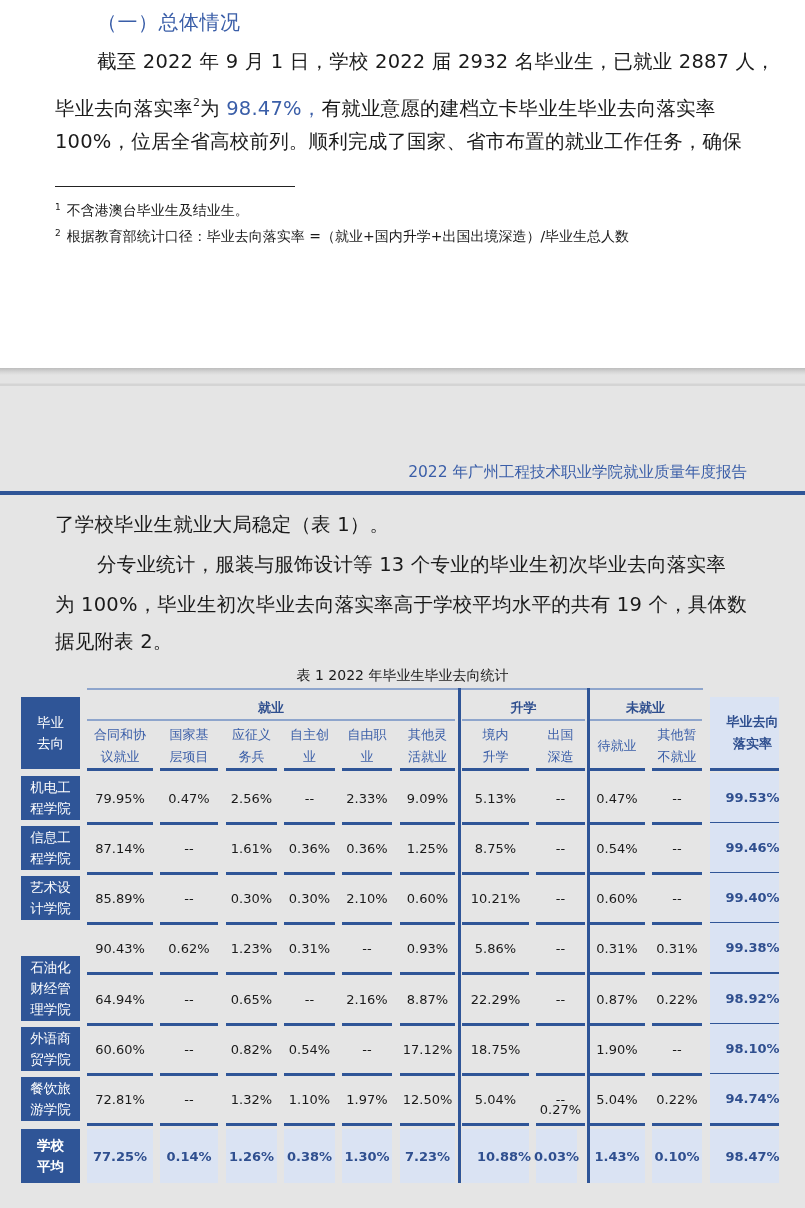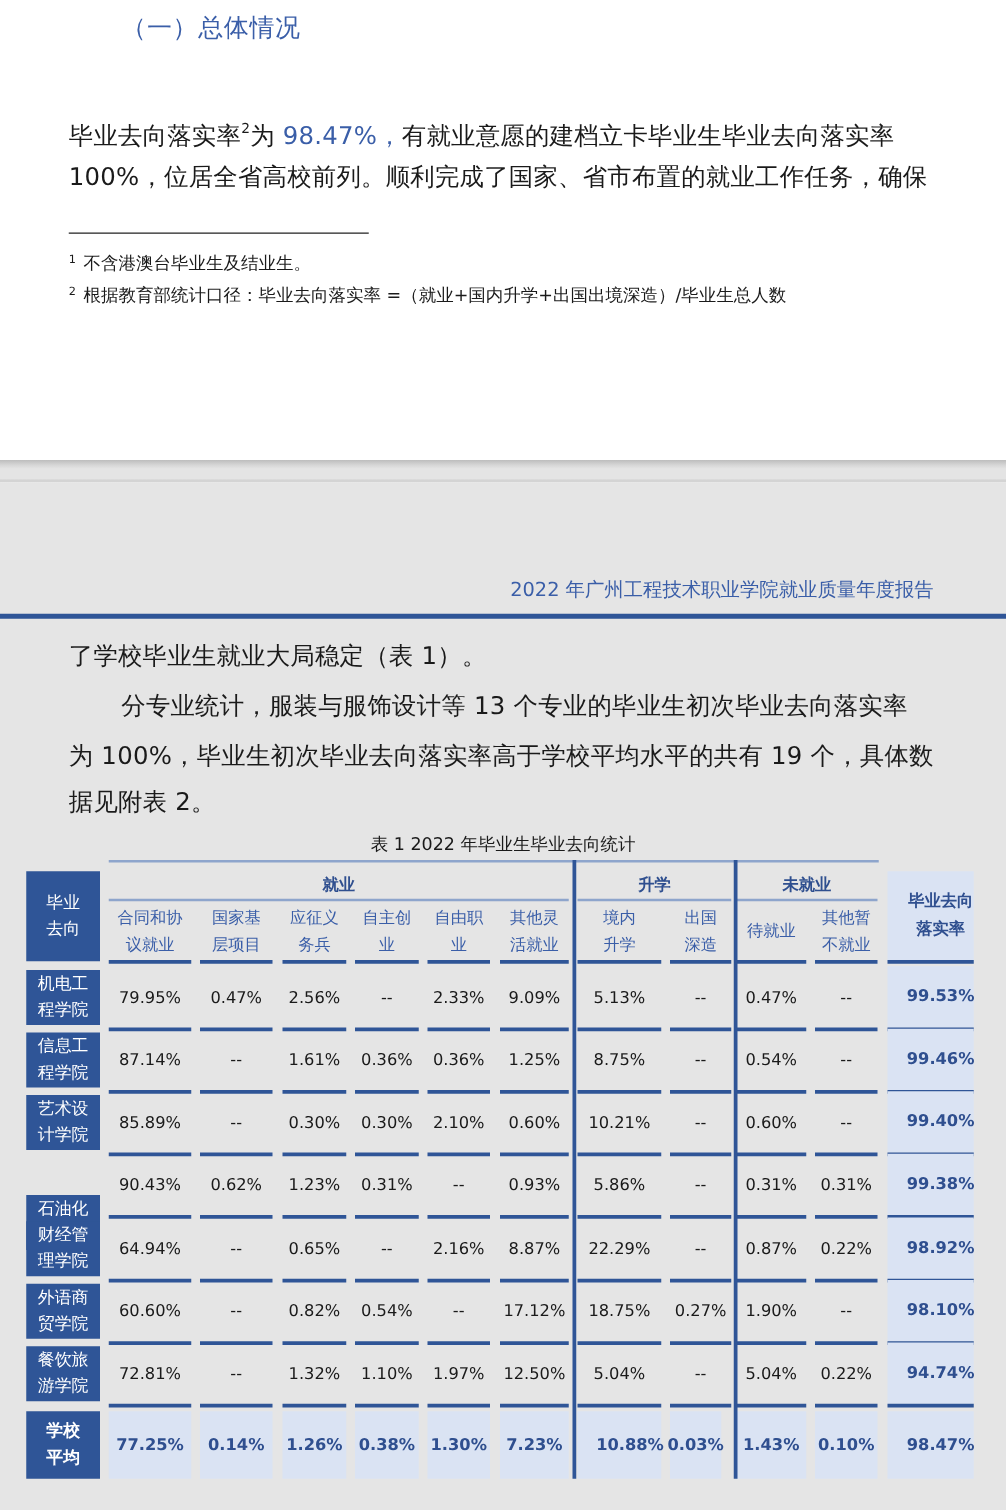--- a/index.html
+++ b/index.html
@@ -39,20 +39,21 @@
     .hline { position: absolute; height: 3px; background: #2f5597; }
     .hline.thin { height: 2px; background: #8ea5cc; }
     .vline { position: absolute; width: 3px; background: #2f5597; }
   </style>
 </head>
 <body>
 
 <div class="page-top">
   <div class="section-heading">（一）总体情况</div>
 
+  <div class="para-line indent" style="top:48px">截至 2022 年 9 月 1 日，学校 2022 届 2932 名毕业生，已就业 2887 人，</div>
   <div class="para-line" style="top:89px">
     <span>毕业去向落实率</span><sup>2</sup><span>为 </span><span class="hl">98.47%，</span><span>有就业意愿的建档立卡毕业生毕业去向落实率</span>
   </div>
   <div class="para-line" style="top:128px">100%，位居全省高校前列。顺利完成了国家、省市布置的就业工作任务，确保</div>
 
   <div class="footnote-rule"></div>
   <div class="footnote" style="top:202px">
     <span class="fn-mark">1</span><span>不含港澳台毕业生及结业生。</span>
   </div>
   <div class="footnote" style="top:228px">
@@ -318,21 +319,21 @@
     <div class="cell" style="left: 226px; top: 1027px; width: 51px; height: 44px;">0.82%</div>
     <div class="hline" style="left: 226px; top: 1073px; width: 51px; height: 3px;"></div>
     <div class="cell" style="left: 284px; top: 1027px; width: 51px; height: 44px;">0.54%</div>
     <div class="hline" style="left: 284px; top: 1073px; width: 51px; height: 3px;"></div>
     <div class="cell" style="left: 342px; top: 1027px; width: 50px; height: 44px;">--</div>
     <div class="hline" style="left: 342px; top: 1073px; width: 50px; height: 3px;"></div>
     <div class="cell" style="left: 400px; top: 1027px; width: 55px; height: 44px;">17.12%</div>
     <div class="hline" style="left: 400px; top: 1073px; width: 55px; height: 3px;"></div>
     <div class="cell" style="left: 462px; top: 1027px; width: 67px; height: 44px;">18.75%</div>
     <div class="hline" style="left: 462px; top: 1073px; width: 67px; height: 3px;"></div>
-    <div class="cell" style="left: 536px; top: 1027px; width: 49px; height: 44px;">0.27%</div>
+    <div class="cell" style="left: 536px; top: 1087px; width: 49px; height: 44px;">0.27%</div>
     <div class="hline" style="left: 536px; top: 1073px; width: 49px; height: 3px;"></div>
     <div class="cell" style="left: 589px; top: 1027px; width: 56px; height: 44px;">1.90%</div>
     <div class="hline" style="left: 589px; top: 1073px; width: 56px; height: 3px;"></div>
     <div class="cell" style="left: 652px; top: 1027px; width: 50px; height: 44px;">--</div>
     <div class="hline" style="left: 652px; top: 1073px; width: 50px; height: 3px;"></div>
     <div class="cell rate-col" style="left: 710px; top: 1024px; width: 69px; height: 49px;">98.10%</div>
     <div class="hline" style="left: 710px; top: 1073px; width: 69px; height: 3px;"></div>
     <div class="cell rowhead" style="left: 21px; top: 1077px; width: 59px; height: 44px;">
       <div>
         <div>餐饮旅</div>

